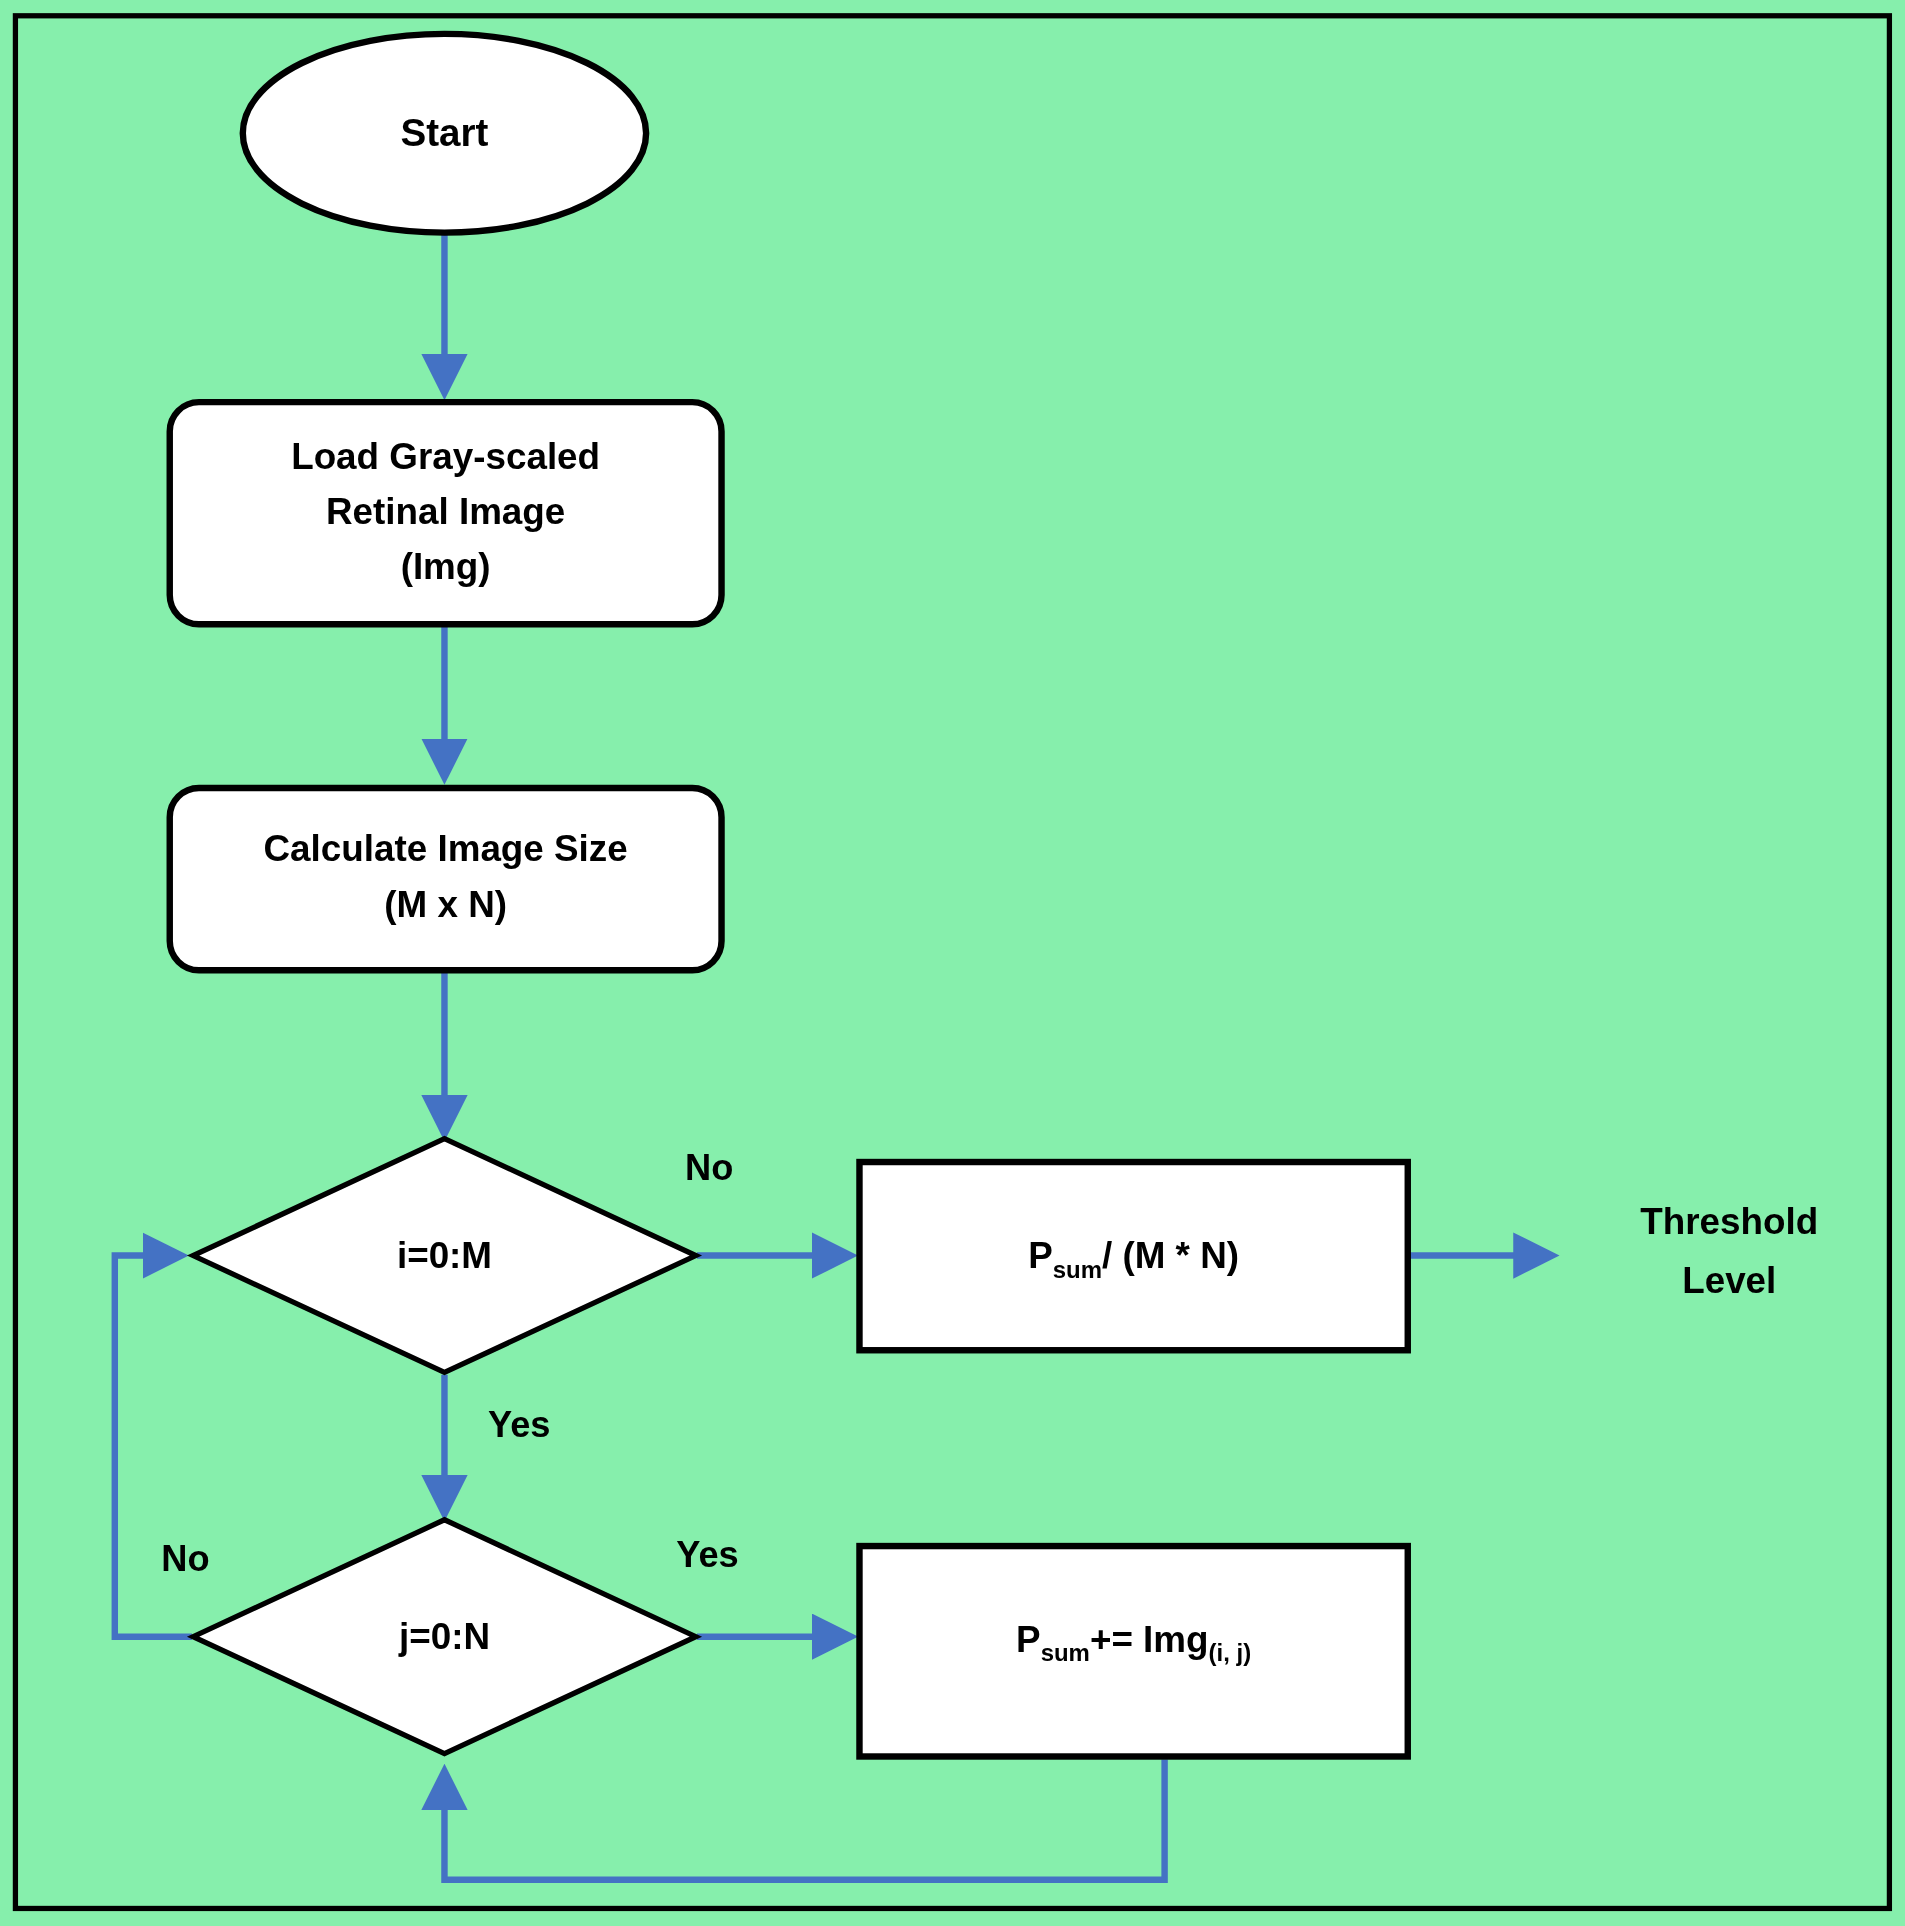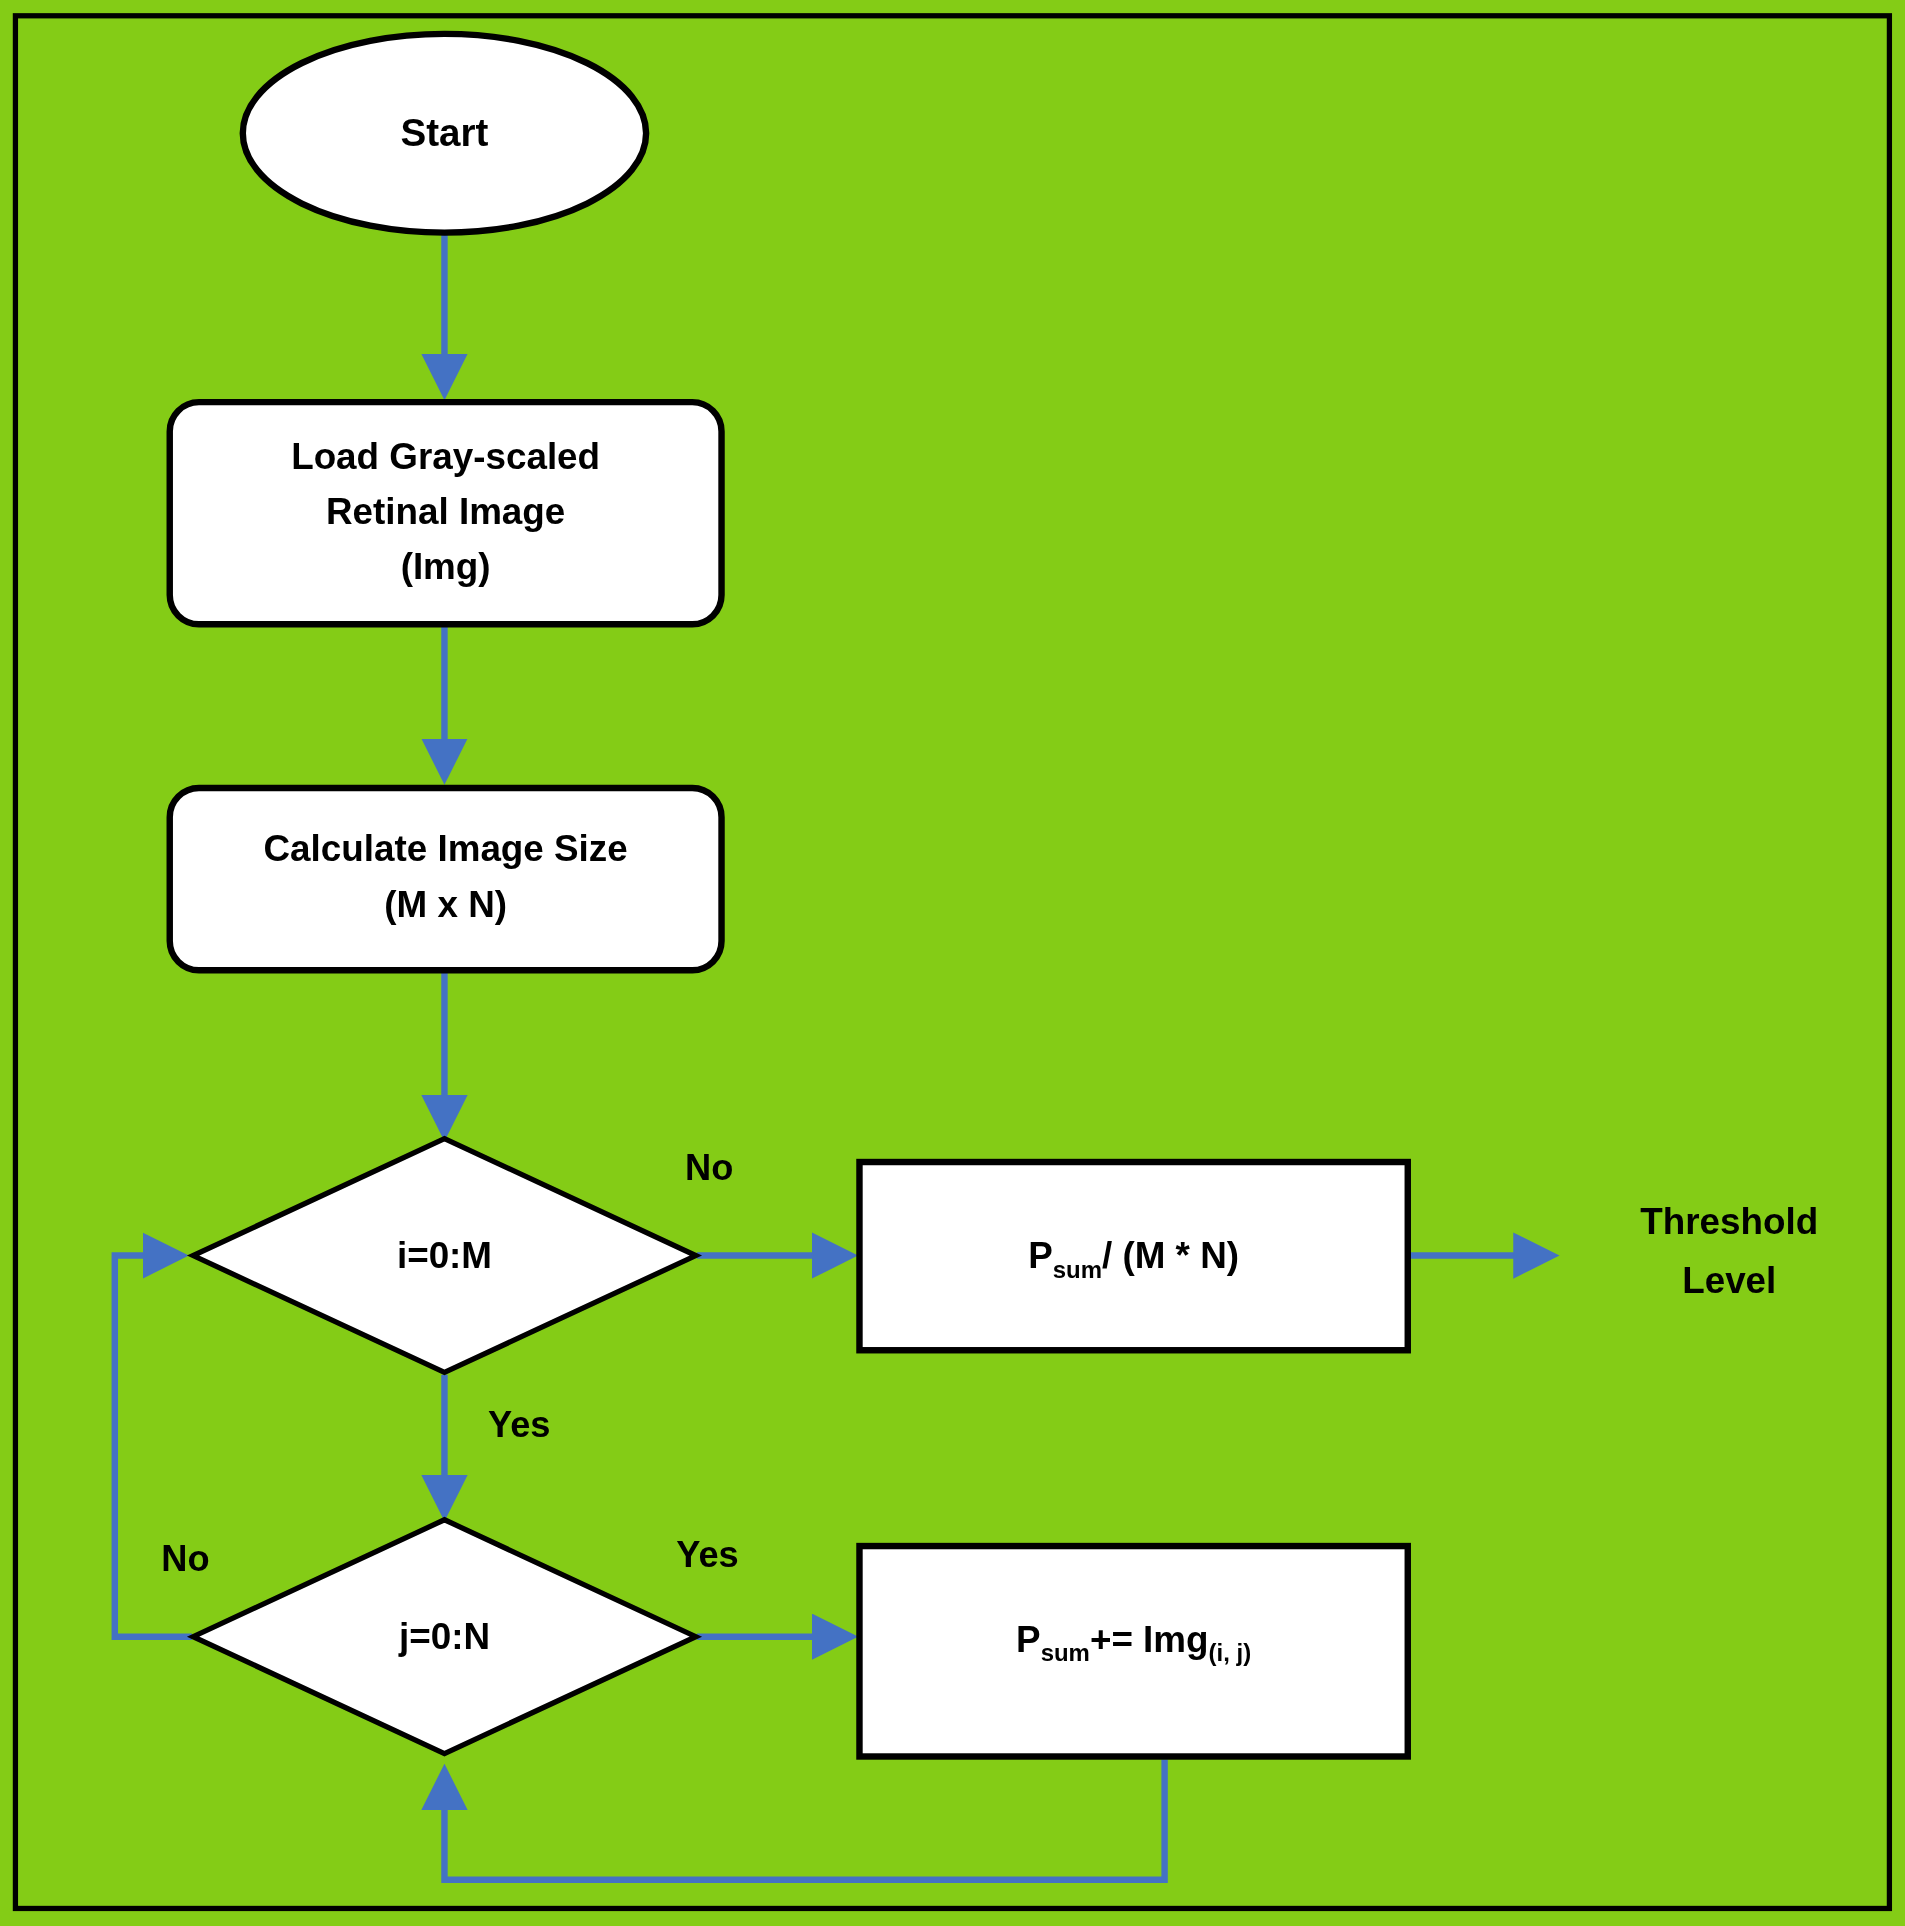--- a/index.html
+++ b/index.html
@@ -1,17 +1,17 @@
 <!DOCTYPE html>
 <html style="font-size:9.4px"><head>
 <meta charset="utf-8">
 <style>
   html,body{margin:0;padding:0;background:#ffffff;}
   body{width:1906px;height:1926px;font-family:"Liberation Sans",sans-serif;}
-  #root{position:relative;width:1906px;height:1926px;overflow:hidden;background:#84cc16;}
+  #root{position:relative;width:1906px;height:1926px;overflow:hidden;background:#86efac;}
   svg#flow{position:absolute;left:0;top:0;width:1906px;height:1926px;}
   .node-shape{fill:#ffffff;stroke:#000000;stroke-width:11;}
   .node-shape-thin{fill:#ffffff;stroke:#000000;stroke-width:9;}
   .frame{fill:none;stroke:#000000;stroke-width:9;}
   .conn{fill:none;stroke:#4472C4;stroke-width:11;stroke-linecap:butt;stroke-linejoin:miter;}
   .lbl{font-family:"Liberation Sans",sans-serif;font-weight:bold;fill:#000000;}
   .node-text{font-size:63px;font-weight:bold;text-anchor:middle;dominant-baseline:middle;}
   .edge-label{font-size:62px;font-weight:bold;text-anchor:middle;dominant-baseline:middle;}
   .sub{font-size:41px;}
   .term-text{font-size:66px;font-weight:bold;text-anchor:middle;dominant-baseline:middle;}

